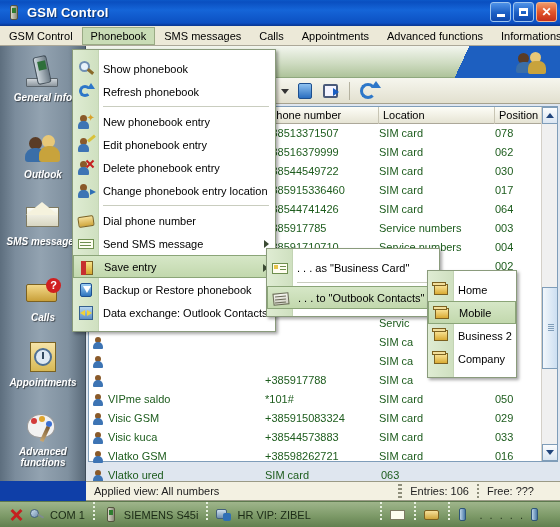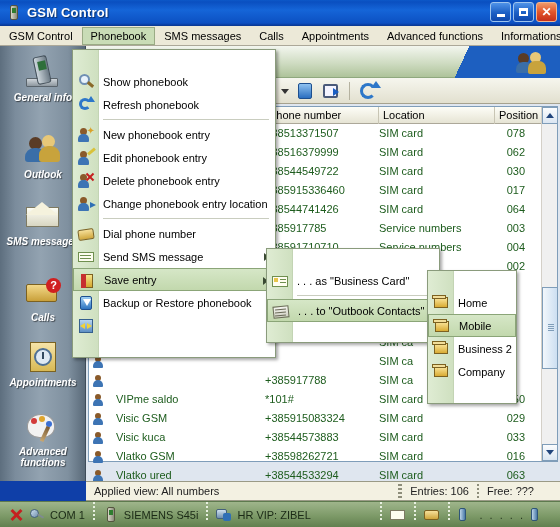--- a/index.html
+++ b/index.html
@@ -137,24 +137,24 @@
     position:relative;
   }
   .th { font-size:11px; color:#000; padding-left:4px; border-right:1px solid #c8c5b4; height:17px; line-height:17px; overflow:hidden;}
   .th.c-name{width:176px;}
   .th.c-phone{width:114px;}
   .th.c-loc{width:116px;}
   .th.c-pos{width:46px; text-align:right; padding-right:4px; border-right:none;}
   .tbody { position:relative; }
   .trow { height:19px; display:flex; align-items:center; font-size:11px; color:#1d5c1d; }
   .td { height:19px; line-height:19px; overflow:hidden; white-space:nowrap; }
-  .td.c-name{width:176px; padding-left:3px; display:flex; align-items:center; gap:12px;}
+  .td.c-name{width:176px; padding-left:3px; display:flex; align-items:center; gap:4px;}
   .td.c-phone{width:114px;}
   .td.c-loc{width:116px;}
-  .td.c-pos{width:46px; text-align:right; padding-right:16px;}
+  .td.c-pos{width:46px; text-align:left; padding-right:16px;}
   .rowico{width:12px;height:12px;position:relative;flex:0 0 12px;}
   .rowico .h{position:absolute;left:3px;top:0px;width:6px;height:6px;border-radius:50%;background:#8a5a2a;}
   .rowico .b{position:absolute;left:1px;top:5px;width:10px;height:7px;border-radius:5px 5px 1px 1px;background:#3d74b4;}
 
   
   .vsb { position:absolute; right:0; top:0; width:16px; height:354px; background:#f0f0f0; border-left:1px solid #d4d0c8;}
   .vsb .ar { width:16px;height:17px;background:linear-gradient(to bottom,#fbfcfd,#dbe6f2);border:1px solid #7f9db9;display:flex;align-items:center;justify-content:center;}
   .vsb .ar.bot{position:absolute;bottom:0;left:0;}
   .vsb .tri-u{width:0;height:0;border-left:4px solid transparent;border-right:4px solid transparent;border-bottom:5px solid #21457c;}
   .vsb .tri-d{width:0;height:0;border-left:4px solid transparent;border-right:4px solid transparent;border-top:5px solid #21457c;}
@@ -191,21 +191,21 @@
   .st-sync .c2{position:absolute;left:7px;top:6px;width:8px;height:8px;background:#2f6fb5;border-radius:2px;}
   .st-env .e{position:absolute;left:0;top:3px;width:15px;height:10px;background:#fdfdf0;border:1px solid #7d7a63;}
   .st-book .b{position:absolute;left:0;top:3px;width:15px;height:10px;background:linear-gradient(to bottom,#f6e09a,#cfa63c);border:1px solid #7c6120;border-radius:2px;}
   .st-bat .b{position:absolute;left:1px;top:1px;width:7px;height:13px;background:linear-gradient(to right,#bcd4e8,#4a7aa8);border:1px solid #2f5578;border-radius:2px;}
   .dots-line{letter-spacing:2px;color:#2b3a22;}
 
   
   .menu {
     position:absolute; background:linear-gradient(to right,#e2eed8 0 26px,#ffffff 26px 100%);
     border:1px solid #8a9b7c; box-shadow:2px 2px 3px rgba(0,0,0,.35);
-    padding:20px 0; z-index:40;
+    padding:7px 0; z-index:40;
   }
   .menu .strip{position:absolute;left:0;top:0;bottom:0;width:26px;
     background:linear-gradient(to right,#dfecd3,#cfe0c0);border-right:1px solid #c3d4b4;}
   .mi { position:relative; height:23px; display:flex; align-items:center;
         font-size:11px; color:#000; padding-left:30px; padding-right:22px; white-space:nowrap; z-index:2;}
   .mi.sel { background:linear-gradient(to bottom,#d6e7c7,#c2d8ad); border:1px solid #8ba578; height:23px;}
   .mi .sub{position:absolute;right:6px;top:8px;width:0;height:0;
     border-top:4px solid transparent;border-bottom:4px solid transparent;border-left:5px solid #3a4a33;}
   .msep{height:1px;background:#c9cdbf;margin:3px 6px 3px 30px;z-index:2;position:relative;}
   .mico{position:absolute;left:4px;top:3px;width:18px;height:17px;}
@@ -616,21 +616,20 @@
             <div class="td c-pos">016</div>
           </div>
         <div class="trow">
             <div class="td c-name">
               <span class="rowico">
                 <span class="h"></span>
                 <span class="b"></span>
               </span>
               <span>Vlatko ured</span>
             </div>
-            <div class="td c-phone">+38544533294</div>
             <div class="td c-loc">SIM card</div>
             <div class="td c-pos">063</div>
           </div>
         <div class="trow">
             <div class="td c-name">
               <span class="rowico">
                 <span class="h"></span>
                 <span class="b"></span>
               </span>
               <span>Volksbank</span>
@@ -825,20 +824,21 @@
           <span class="a"></span>
         </span>
       <span>Backup or Restore phonebook</span>
     </div>
     <div class="mi">
       <span class="mico mi-data">
           <span class="b"></span>
           <span class="a1"></span>
           <span class="a2"></span>
         </span>
+      <span>Data exchange:  Outlook Contacts</span>
     </div>
   </div>
 
   <div class="menu submenu2" style="left:266px; top:248px; width:174px;">
     <div class="strip"></div>
     <div class="mi">
       <span class="mico mi-bcard">
           <span class="c"></span>
           <span class="y"></span>
           <span class="l" style="top:7px"></span>

